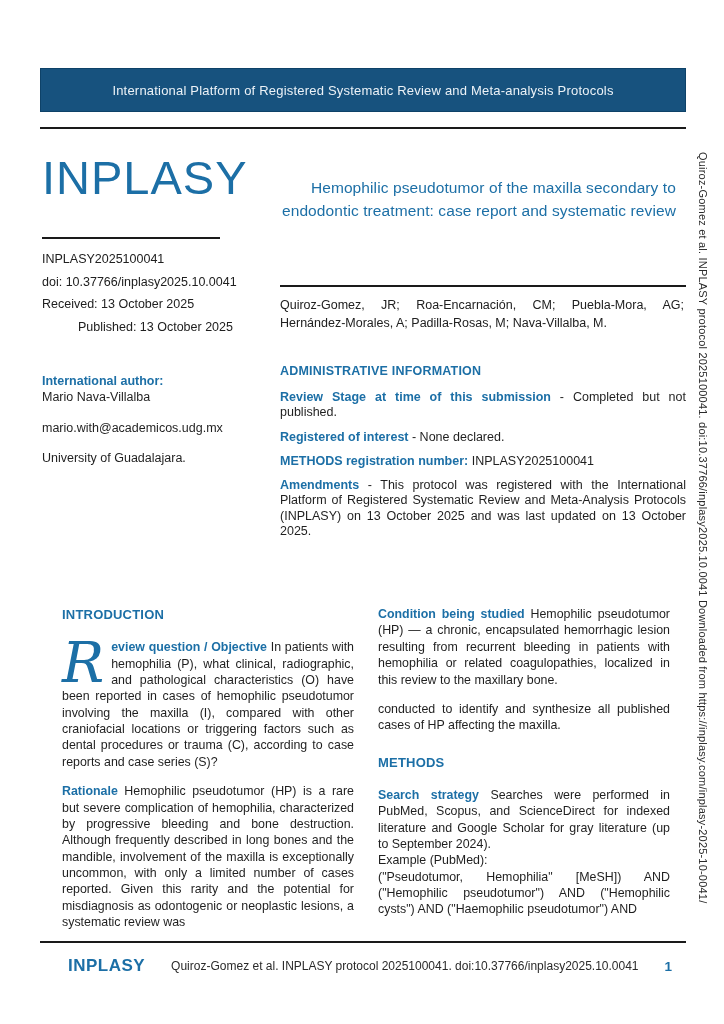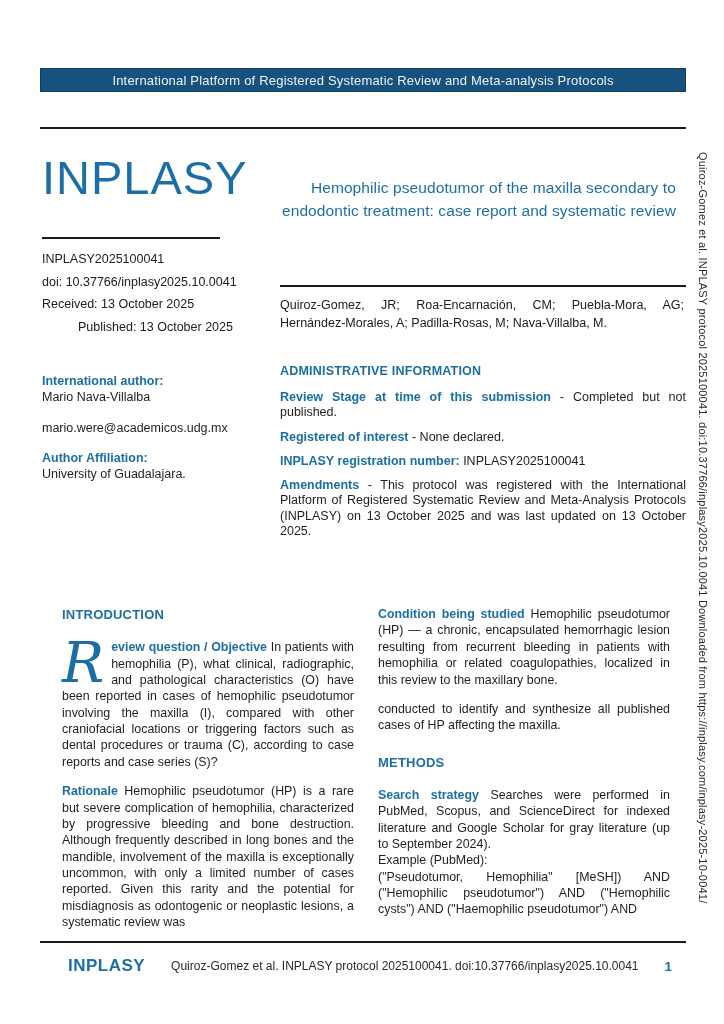--- a/index.html
+++ b/index.html
@@ -13,21 +13,21 @@
   html,body{background:#fff;}
   .page{
     position:relative;
     width:724px;height:1024px;
     background:#fff;
     font-family:"Liberation Sans",sans-serif;
     color:var(--text);
     overflow:hidden;
   }
   .banner{
-    position:absolute;left:40px;top:68px;width:646px;height:24px;
+    position:absolute;left:40px;top:68px;width:646px;height:44px;
     background:var(--banner-bg);
     border:1px solid var(--banner-border);
     color:#ECF2F7;
     display:flex;align-items:center;justify-content:center;
     font-size:13px;letter-spacing:.2px;
   }
   .rule{position:absolute;background:var(--rule);height:2px;}
   .rule-top{left:40px;top:127px;width:646px;}
   .logo{
     position:absolute;left:42px;top:150px;
@@ -109,31 +109,30 @@
 
   <h1 class="title">Hemophilic pseudotumor of the maxilla secondary to endodontic treatment: case report and systematic review</h1>
 
   <div class="rule authors-rule"></div>
   <div class="authors">Quiroz-Gomez, JR; Roa-Encarnación, CM; Puebla-Mora, AG; Hernández-Morales, A; Padilla-Rosas, M; Nava-Villalba, M.</div>
 
   <div class="corr">
     <div class="head">International author:</div>
     <div>Mario Nava-Villalba</div>
     <div class="sp"></div>
-    <div>mario.were@academicos.udg.mx</div>
+    <div>mario.with@academicos.udg.mx</div>
     <div class="sp"></div>
-    <div class="head">Author Affiliation:</div>
     <div>University of Guadalajara.</div>
   </div>
 
   <div class="admin">
     <h2>ADMINISTRATIVE INFORMATION</h2>
     <p><span class="blue-b">Review Stage at time of this submission</span><span> - Completed but not published.</span></p>
     <p><span class="blue-b">Registered of interest</span><span> - None declared.</span></p>
-    <p><span class="blue-b">INPLASY registration number:</span><span> INPLASY2025100041</span></p>
+    <p><span class="blue-b">METHODS registration number:</span><span> INPLASY2025100041</span></p>
     <p><span class="blue-b">Amendments</span><span> - This protocol was registered with the International Platform of Registered Systematic Review and Meta-Analysis Protocols (INPLASY) on 13 October 2025 and was last updated on 13 October 2025.</span></p>
   </div>
 
   <div class="col col-left">
     <h2>INTRODUCTION</h2>
     <p><span class="dropcap">R</span><span class="blue-b">eview question / Objective</span><span> In patients with hemophilia (P), what clinical, radiographic, and pathological characteristics (O) have been reported in cases of hemophilic pseudotumor involving the maxilla (I), compared with other craniofacial locations or triggering factors such as dental procedures or trauma (C), according to case reports and case series (S)?</span></p>
     <p><span class="blue-b">Rationale</span><span> Hemophilic pseudotumor (HP) is a rare but severe complication of hemophilia, characterized by progressive bleeding and bone destruction. Although frequently described in long bones and the mandible, involvement of the maxilla is exceptionally uncommon, with only a limited number of cases reported. Given this rarity and the potential for misdiagnosis as odontogenic or neoplastic lesions, a systematic review was</span></p>
   </div>
 
   <div class="col col-right">

